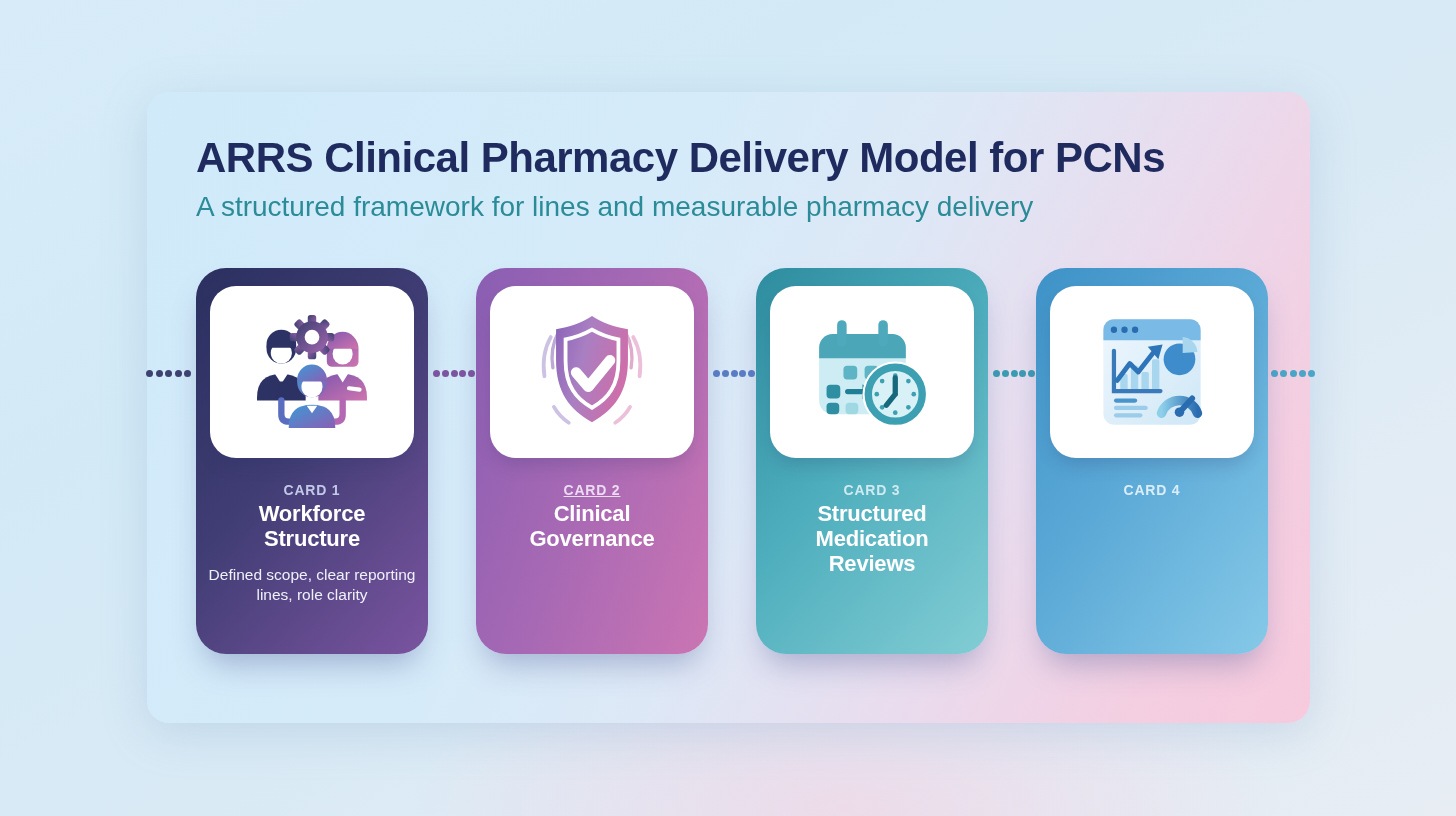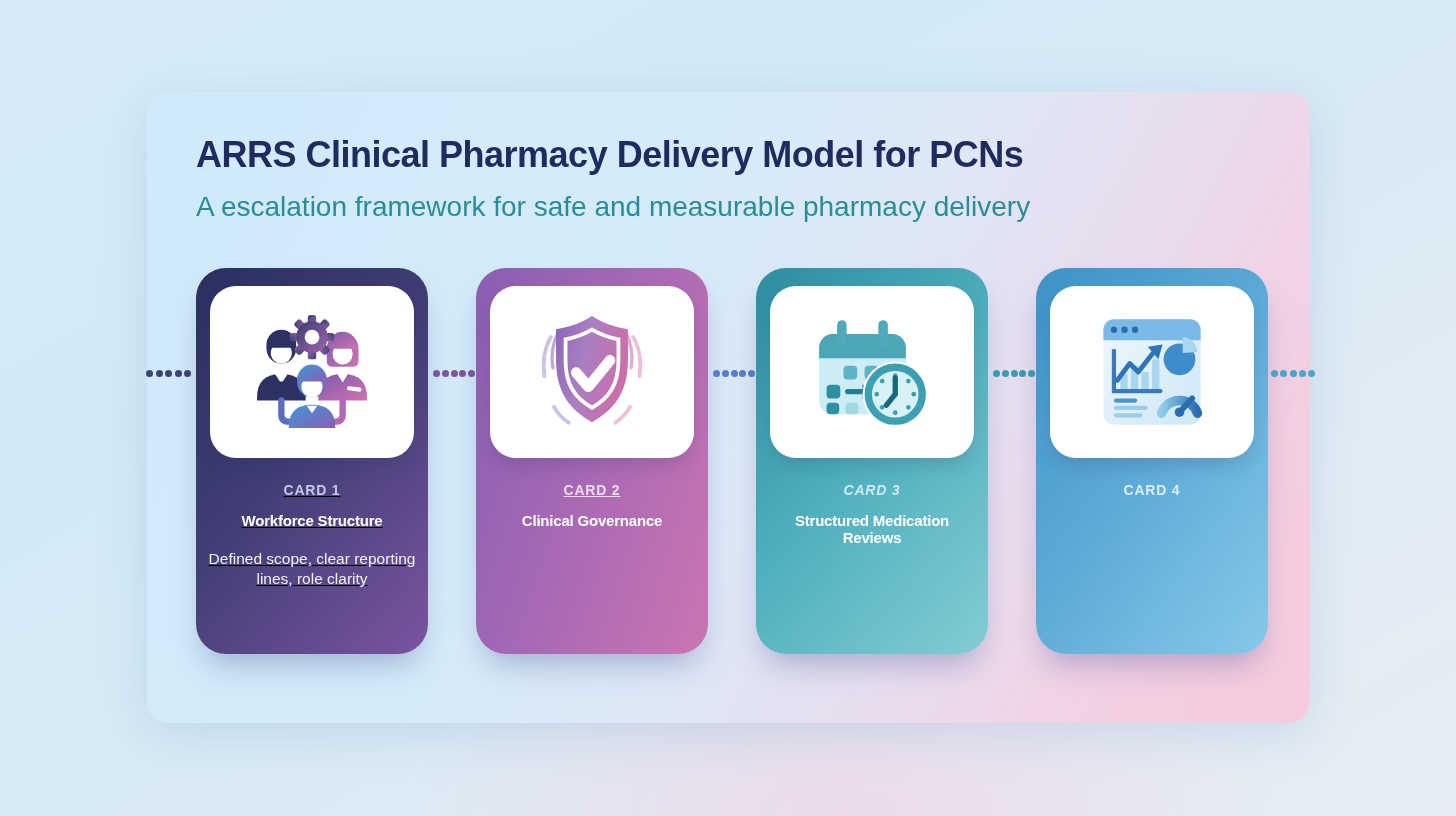--- a/index.html
+++ b/index.html
@@ -12,60 +12,60 @@
     position:relative;
   }
   .panel {
     position:absolute; left:147px; top:92px; width:1163px; height:631px;
     border-radius:22px;
     background:linear-gradient(118deg,#d0eafa 0%,#d5ebf9 38%,#dde8f6 55%,#e9dcee 72%,#f4cee1 88%,#f7cadd 100%);
     box-shadow:0 10px 45px rgba(130,160,200,.28);
   }
   .page-title {
     position:absolute; left:196px; top:134px;
-    font-size:36px; font-weight:700; letter-spacing:-.5px; color:#1f2b5e;
+    font-size:42px; font-weight:700; letter-spacing:-.5px; color:#1f2b5e;
   }
   .page-subtitle {
     position:absolute; left:196px; top:191px;
     font-size:28px; font-weight:500; color:#2b8c98;
   }
   .card {
     position:absolute; top:268px; width:232px; height:386px;
     border-radius:30px; text-align:center;
     box-shadow:0 18px 30px -8px rgba(80,90,150,.38);
   }
   .card.c0{left:196px} .card.c1{left:476px} .card.c2{left:756px} .card.c3{left:1036px}
   .icon-box {
     margin:18px 14px 0; height:172px; background:#fff; border-radius:26px;
     display:flex; align-items:center; justify-content:center;
     box-shadow:0 10px 18px -4px rgba(40,50,100,.22);
   }
   .icon-box svg { width:148px; height:148px; }
   .card-label { display:block; margin-top:24px; font-size:14px; font-weight:700; letter-spacing:.8px; }
-  .card-title { display:block; margin-top:14px; padding:0 23px; font-size:15px; font-weight:700;
+  .card-title { display:block; margin-top:3px; padding:0 23px; font-size:22px; font-weight:700;
                 letter-spacing:-.2px; line-height:1.14; color:#ffffff; }
-  .card-desc  { display:block; margin-top:20px; padding:0 11px; font-size:15.5px; line-height:1.3; color:#eef1fb; }
+  .card-desc  { display:block; margin-top:14px; padding:0 11px; font-size:15.5px; line-height:1.3; color:#eef1fb; }
   .connector {
     position:absolute; top:369px; height:8px; display:flex;
     align-items:center; justify-content:space-between;
   }
   .connector .dot { width:7px; height:7px; border-radius:50%; background:currentColor; }
   .connector.s0{left:146px; width:45px}
   .connector.s1{left:433px; width:42px}
   .connector.s2{left:713px; width:42px}
   .connector.s3{left:993px; width:42px}
   .connector.s4{left:1271px; width:44px}
 </style>
 </head>
 <body>
 
 <div class="panel"></div>
 
 <h1 class="page-title" style="color: rgb(31, 43, 94);">ARRS Clinical Pharmacy Delivery Model for PCNs</h1>
-<h2 class="page-subtitle" style="color: rgb(43, 140, 152);">A escalation framework for safe and measurable pharmacy delivery</h2>
+<h2 class="page-subtitle" style="color: rgb(43, 140, 152);">A structured framework for lines and measurable pharmacy delivery</h2>
 
 <div class="connector s0" style="color: rgb(61, 66, 112);">
   <span class="dot"></span>
     <span class="dot"></span>
     <span class="dot"></span>
     <span class="dot"></span>
     <span class="dot"></span>
 </div>
 <div class="connector s1" style="color: rgb(126, 85, 160);">
   <span class="dot"></span>
@@ -89,21 +89,21 @@
     <span class="dot"></span>
 </div>
 <div class="connector s4" style="color: rgb(74, 166, 200);">
   <span class="dot"></span>
     <span class="dot"></span>
     <span class="dot"></span>
     <span class="dot"></span>
     <span class="dot"></span>
 </div>
 
-<article class="card c0" style="background: linear-gradient(132deg, rgb(43, 48, 96) 0%, rgb(64, 61, 116) 45%, rgb(123, 84, 160) 100%); text-decoration: underline;">
+<article class="card c0" style="background: linear-gradient(132deg, rgb(43, 48, 96) 0%, rgb(64, 61, 116) 45%, rgb(123, 84, 160) 100%);">
   <div class="icon-box">
     <svg viewBox="0 0 140 140">
       <defs>
         <linearGradient id="tgGear" x1="0" y1="0" x2="1" y2="1">
           <stop offset="0" stop-color="#3a3e6e"></stop>
             <stop offset="1" stop-color="#a266b0"></stop>
         </linearGradient>
         <linearGradient id="tgWoman" x1="0" y1="0" x2="1" y2="1">
           <stop offset="0" stop-color="#8057ae"></stop>
             <stop offset="1" stop-color="#cf74ae"></stop>
@@ -218,21 +218,21 @@
         <circle cx="109.5" cy="91" r="2.2"></circle>
           <circle cx="104.4" cy="103.4" r="2.2"></circle>
         <circle cx="92" cy="108.5" r="2.2"></circle>
           <circle cx="79.6" cy="103.4" r="2.2"></circle>
         <circle cx="74.5" cy="91" r="2.2"></circle>
           <circle cx="79.6" cy="78.6" r="2.2"></circle>
       </g>
       <path d="M92 91 V75.5 M92 91 l-8.5 10.5" fill="none" stroke="#17687c" stroke-width="5" stroke-linecap="round"></path>
     </svg>
   </div>
-  <span class="card-label" style="color: rgb(207, 234, 240); font-style: italic;">CARD 3</span>
+  <span class="card-label" style="color: rgb(207, 234, 240);">CARD 3</span>
   <span class="card-title">Structured Medication Reviews</span>
 </article>
 
 <article class="card c3" style="background: linear-gradient(126deg, rgb(62, 146, 199) 0%, rgb(90, 168, 214) 45%, rgb(134, 201, 232) 100%);">
   <div class="icon-box">
     <svg viewBox="0 0 140 140">
       <defs>
         <linearGradient id="dbWin" x1="0" y1="0" x2="1" y2="1">
           <stop offset="0" stop-color="#eef7fd"></stop>
             <stop offset="1" stop-color="#cfe7f6"></stop>

